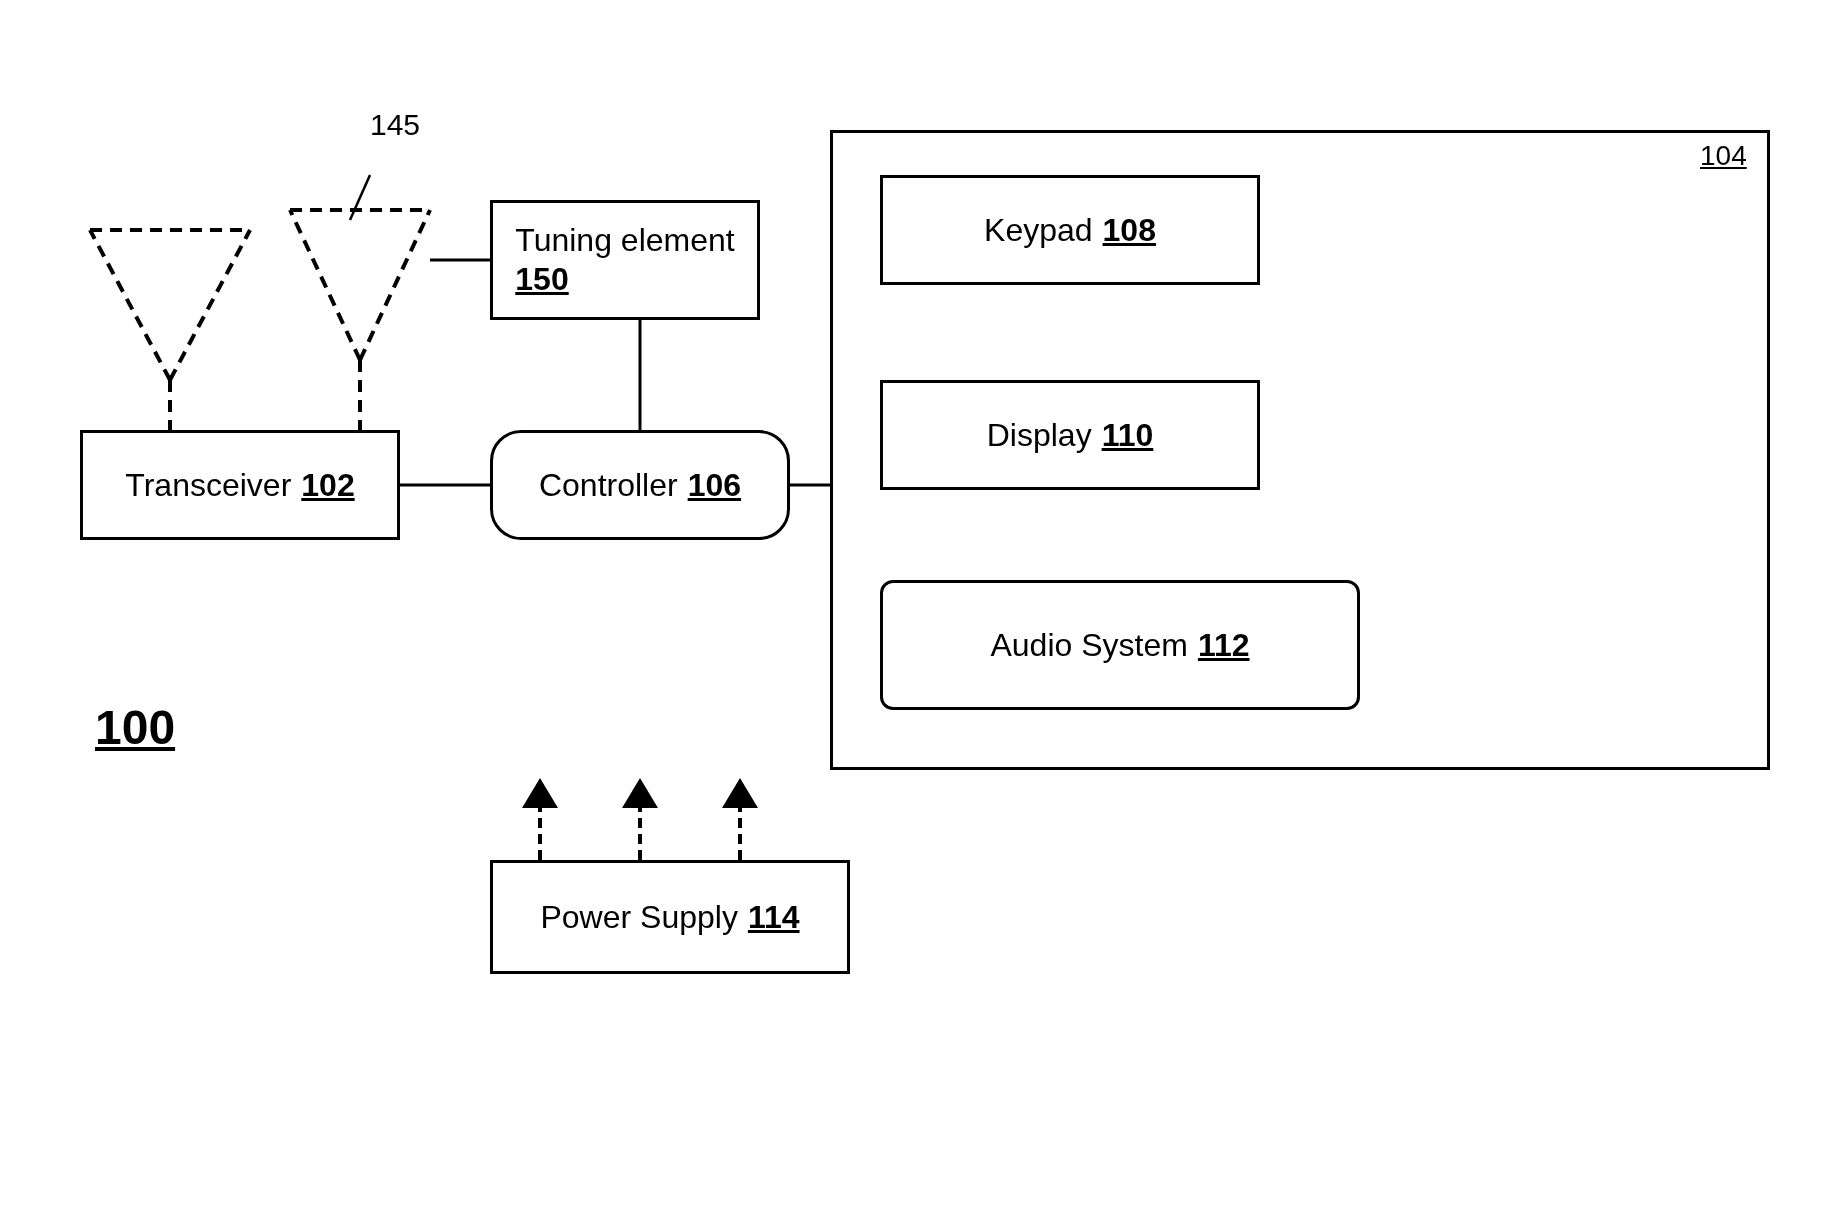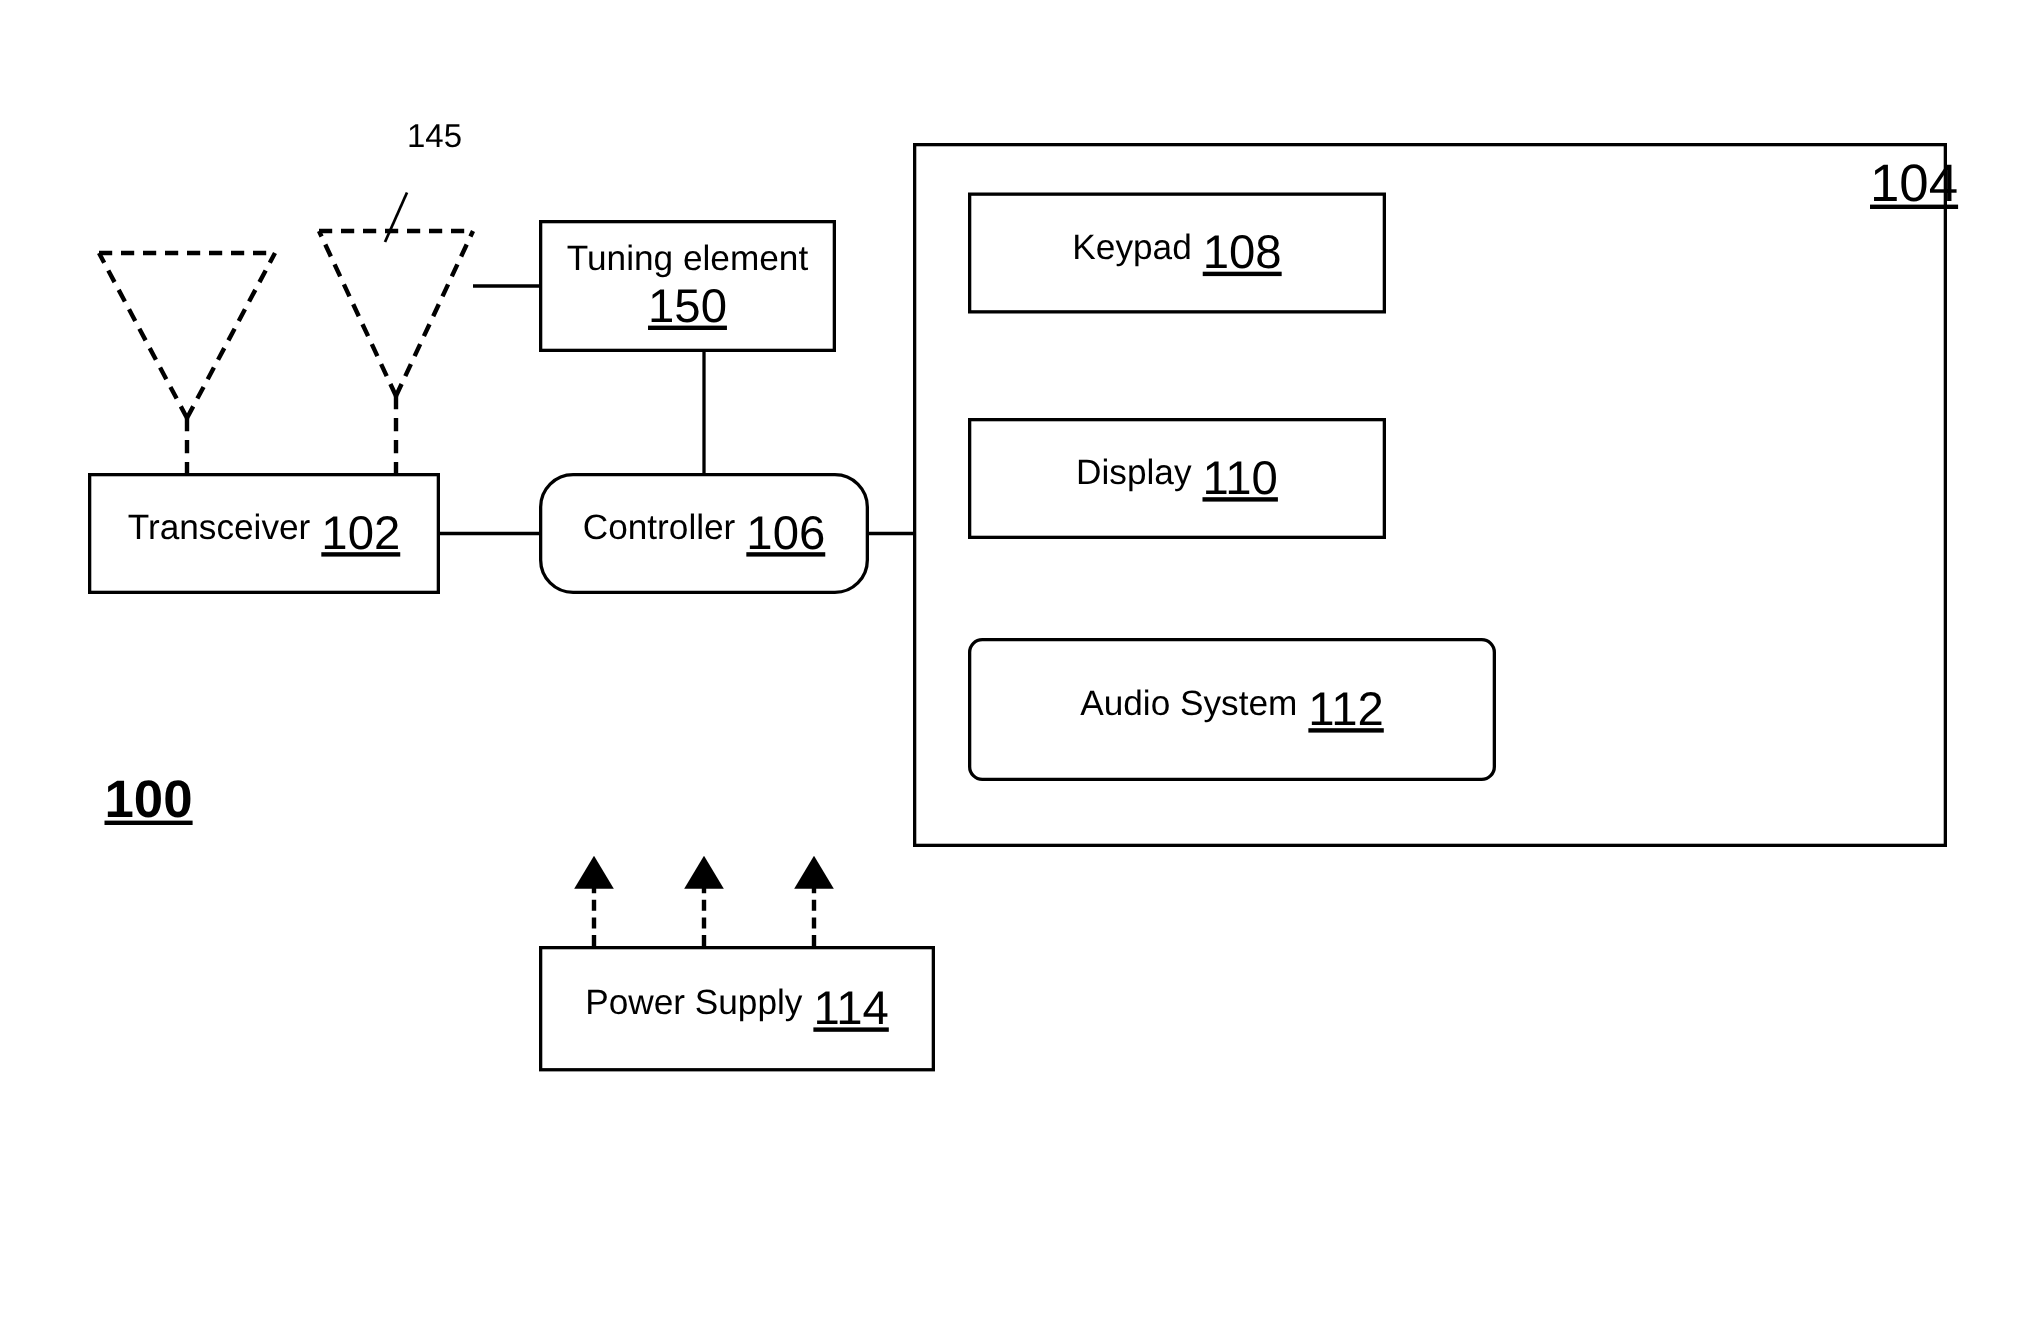--- a/index.html
+++ b/index.html
@@ -27,21 +27,22 @@
       font-size: 32px;
       font-weight: normal;
     }
     .box-label {
       display: flex;
       align-items: flex-start;
       gap: 10px;
     }
     .ref-num {
       text-decoration: underline;
-      font-size: 43px;
+      font-size: 32px;
+      font-weight: bold;
     }
     
     #box-104 {
       left: 830px;
       top: 130px;
       width: 940px;
       height: 640px;
     }
     
     #box-108 {
@@ -110,21 +111,21 @@
       top: 700px;
       font-size: 48px;
       font-weight: bold;
       text-decoration: underline;
     }
     
     #label-104 {
       position: absolute;
       left: 1700px;
       top: 140px;
-      font-size: 48px;
+      font-size: 28px;
       text-decoration: underline;
     }
     
     #label-145 {
       position: absolute;
       left: 330px;
       top: 108px;
       font-size: 30px;
       margin-left: 40px;
     }
@@ -214,21 +215,21 @@
   </div>
 
   <div id="box-106" class="box">
     <span class="box-label">
       <span>Controller</span>
       <span class="ref-num">106</span>
     </span>
   </div>
 
   <div id="box-150" class="box">
-    <span class="box-label" style="flex-direction:column; align-items:center; gap:2px;">
+    <span class="box-label" style="flex-direction:column; gap:2px;">
       <span>Tuning element</span>
       <span class="ref-num">150</span>
     </span>
   </div>
 
   <div id="box-114" class="box">
     <span class="box-label">
       <span>Power Supply</span>
       <span class="ref-num">114</span>
     </span>

